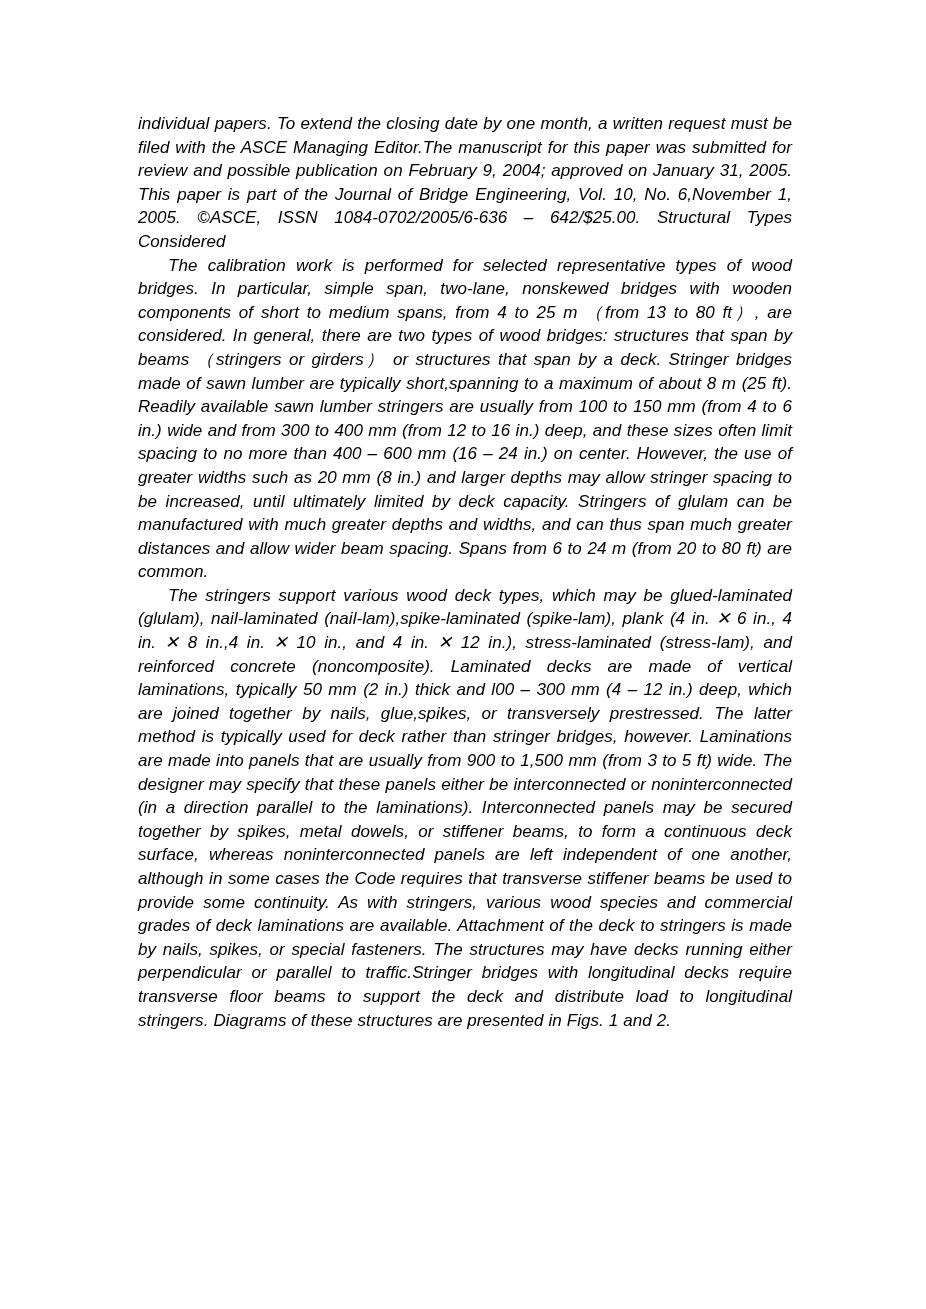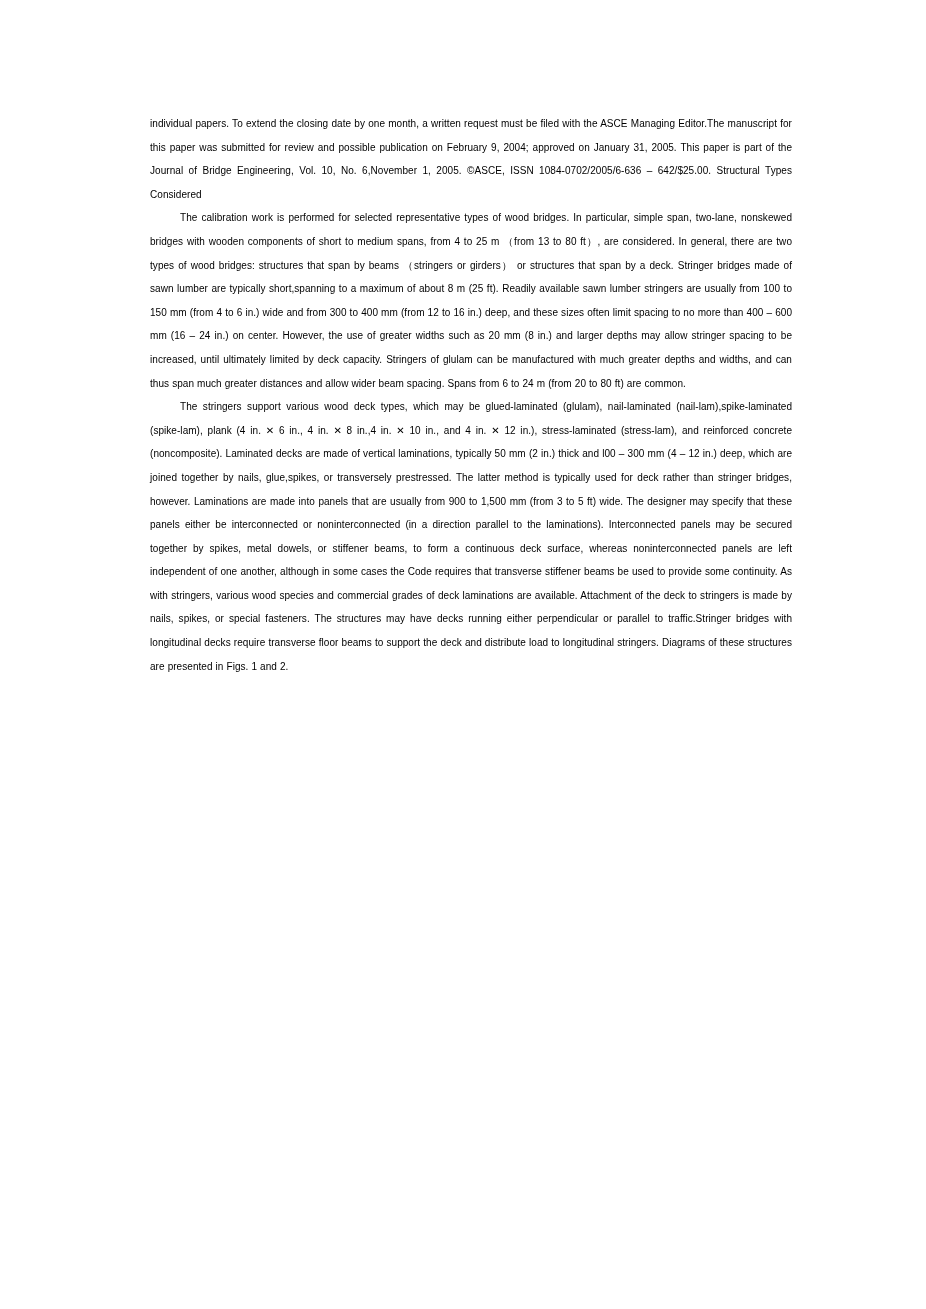--- a/index.html
+++ b/index.html
@@ -20,27 +20,28 @@
     background: #ffffff;
     box-sizing: border-box;
   }
   .content {
     position: absolute;
     left: 138px;
     top: 112px;
     width: 654px;
   }
   p {
-    margin: 0 0 0 12px;
-    font-size: 10px;
+    margin: 0 0 0 0;
+    font-size: 17px;
     line-height: 23.6px;
     text-align: justify;
     text-justify: inter-word;
     letter-spacing: 0.05px;
     word-spacing: 0.2px;
+    font-style: italic;
   }
   p.indent {
     text-indent: 30px;
   }
 </style>
 </head>
 <body>
 
 <div class="page">
   <div class="content">

